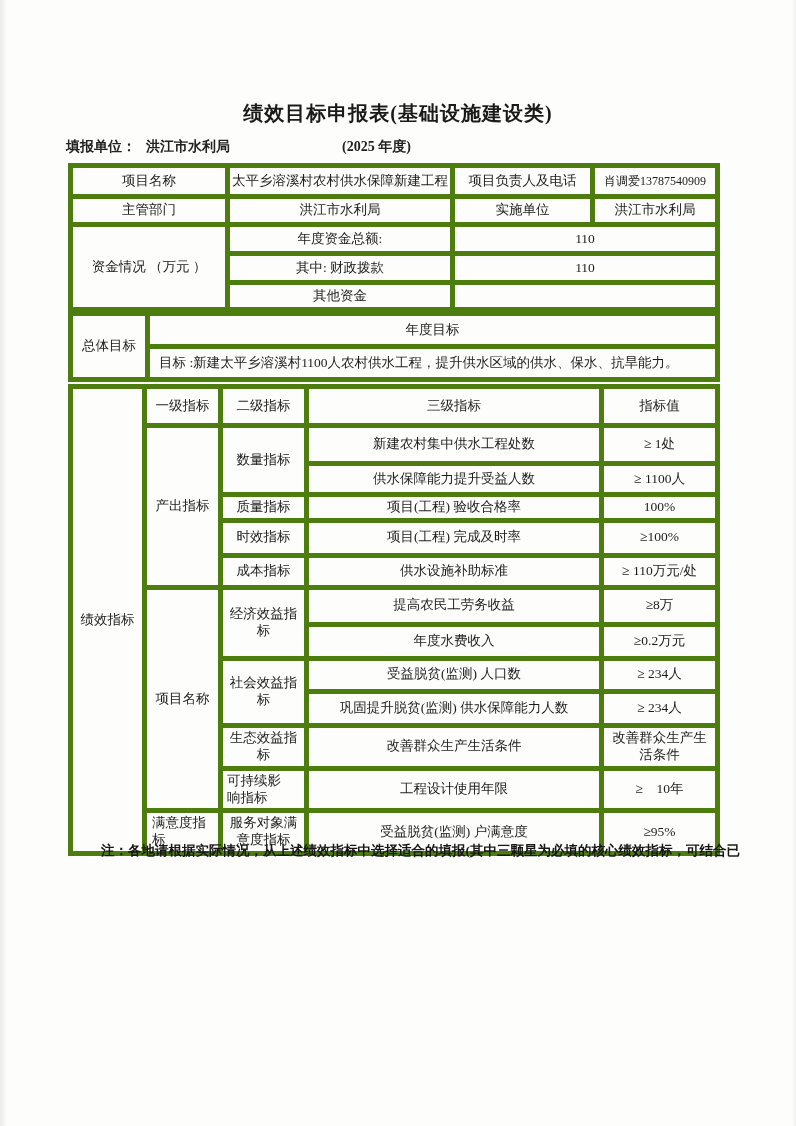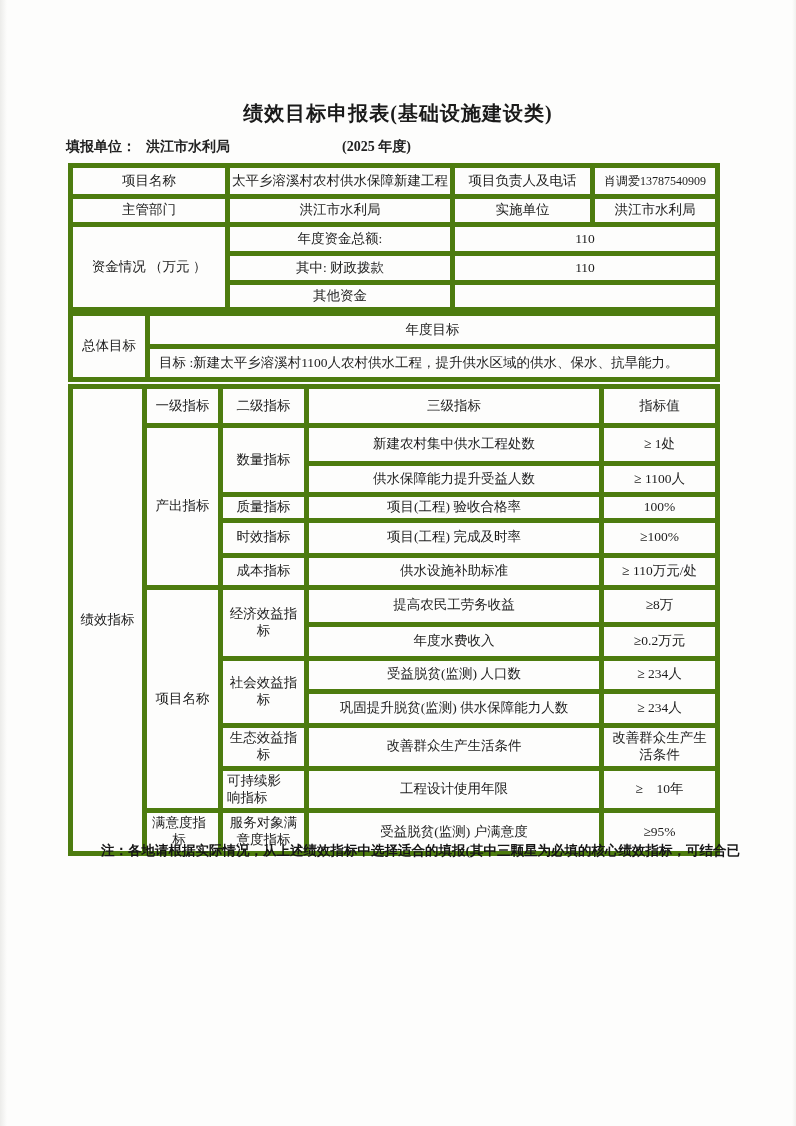--- a/index.html
+++ b/index.html
@@ -48,21 +48,21 @@
     padding: 2px 4px;
     color: #1c1c1c;
   }
   .tbl-b { margin-top: -1px; }
   .tbl-c { margin-top: 2px; }          
   .left   { text-align: center; padding-left: 7px; padding-right: 7px; }
   .tight  { padding-left: 2px; padding-right: 2px; }
   .phone  { font-size: 12px; padding-left: 1px; padding-right: 1px; white-space: nowrap; }
   .sub    { padding-left: 2px; padding-right: 2px; }          
   .sub-left { text-align: left; padding: 2px 12px 2px 4px; }  
-  .wrap-early { text-align: center; padding: 2px 12px 2px 5px; }
+  .wrap-early { text-align: left; padding: 2px 12px 2px 5px; }
   .goal-cell { text-align: left; padding-left: 9px; }
 
   .note {
     position: absolute; left: 61px; top: 841px; width: 702px;
     font-size: 13.5px; line-height: 20px; font-weight: 700; color: #161616; margin-left: 40px;
   }
 </style>
 </head>
 <body>
 

